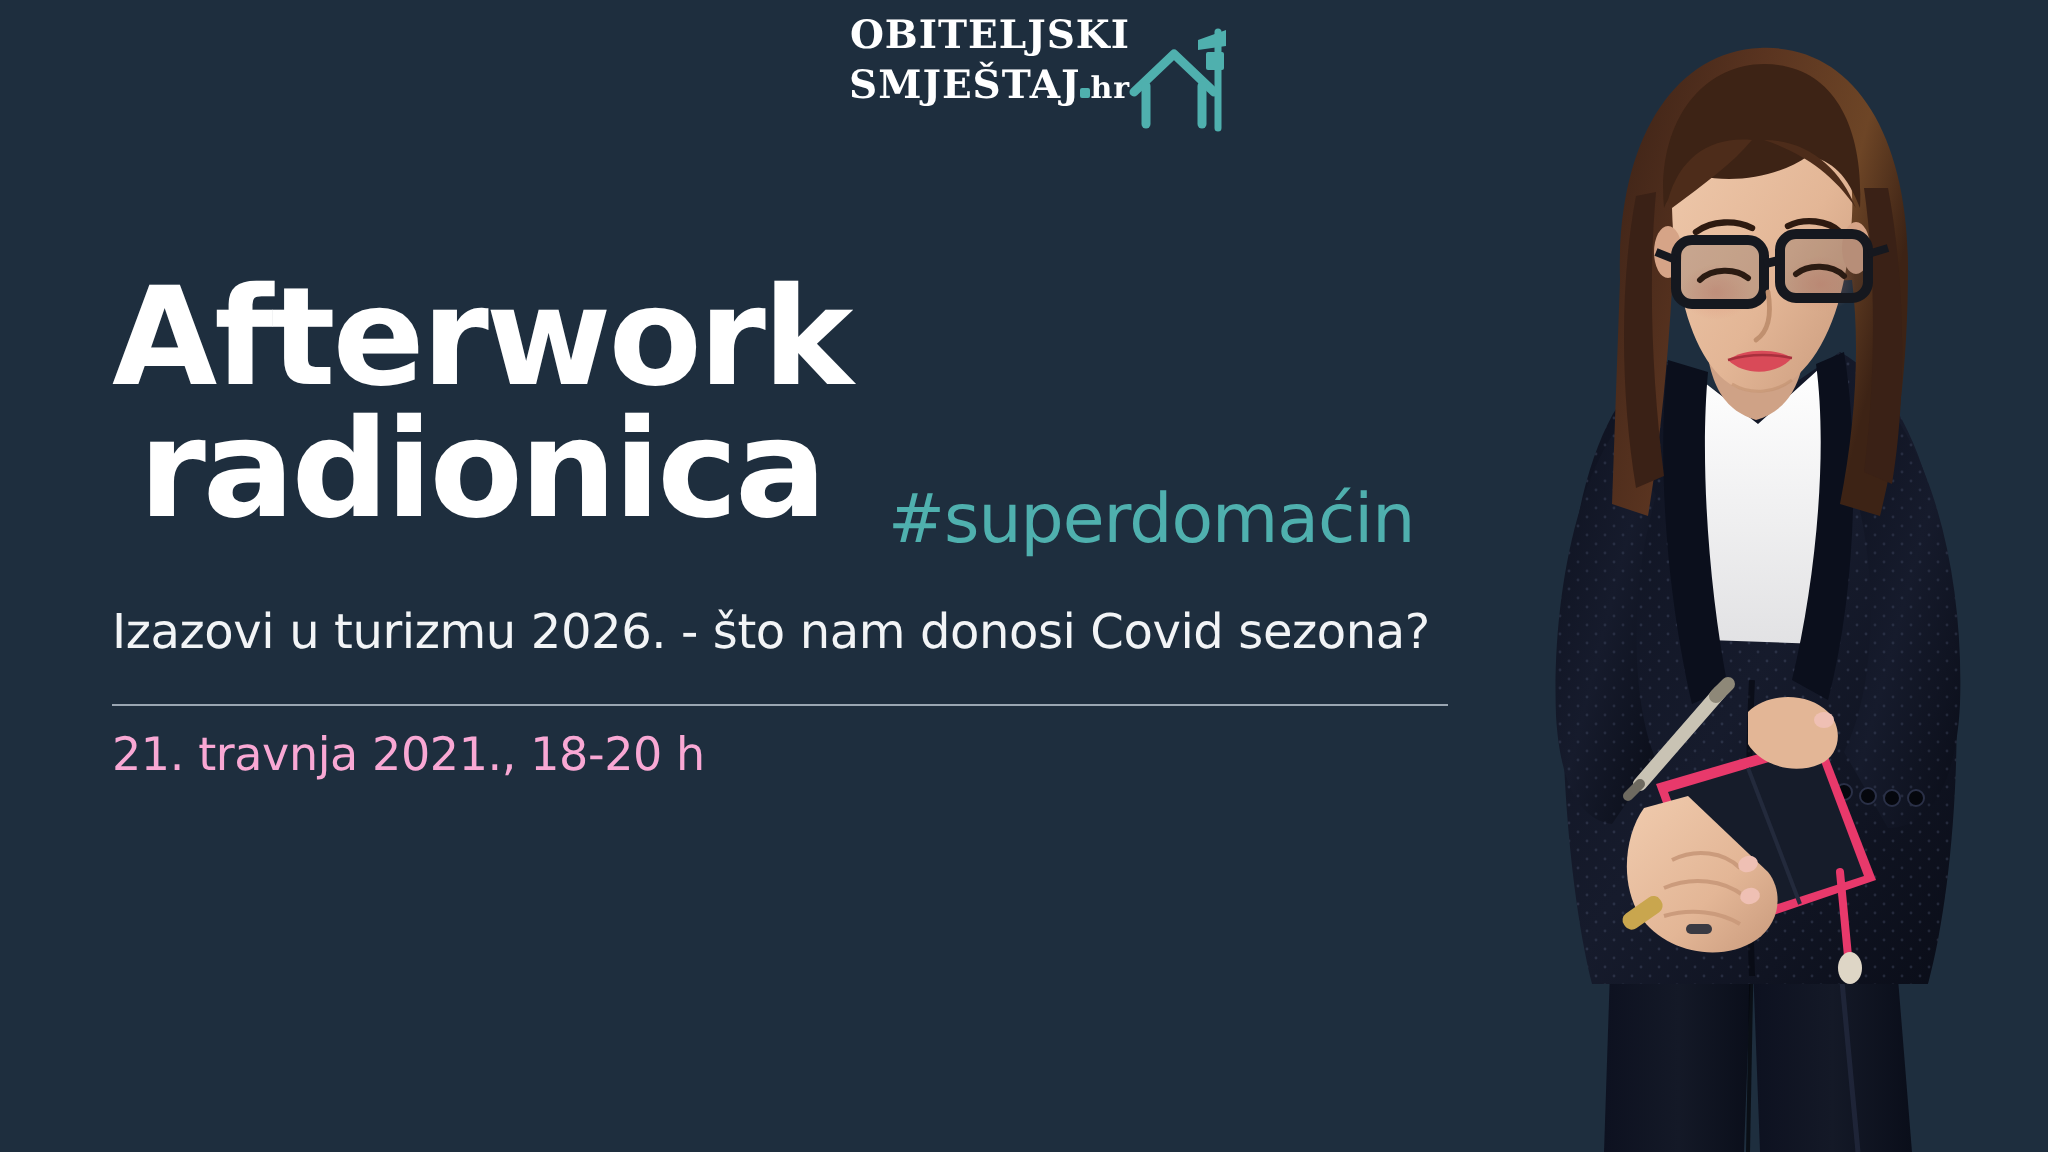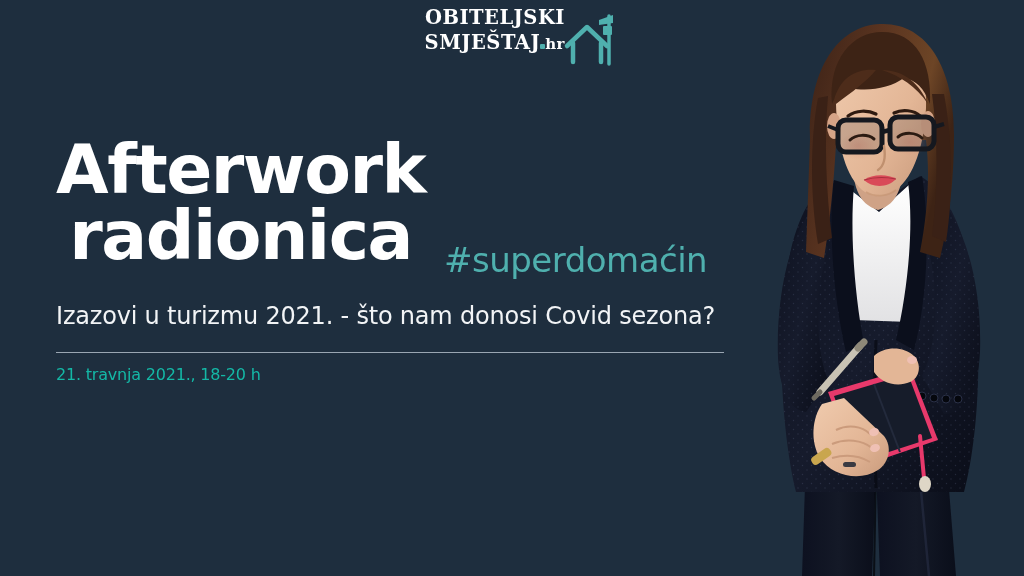--- a/index.html
+++ b/index.html
@@ -126,24 +126,24 @@
     width:679px;
     height:1px;
     background:#9aa6b2;
   }
 
   
   .datetime {
     position:absolute;
     left:56px;
     top:365px;
-    color:#14b8a6;
+    color:#f9a8d4;
     font-family:"DejaVu Sans", sans-serif;
     font-weight:normal;
-    font-size:16px;
+    font-size:23px;
     letter-spacing:-0.2px;
     white-space:nowrap;
   }
 
   
   .photo {
     position:absolute;
     right:0;
     top:0;
     width:300px;
@@ -184,21 +184,21 @@
     </svg>
   </div>
 
   <div class="headline">
     <span class="headline-l1">Afterwork</span>
     <span class="headline-l2">radionica</span>
   </div>
 
   <div class="hashtag">#superdomaćin</div>
 
-  <div class="subtitle">Izazovi u turizmu 2021. - što nam donosi Covid sezona?</div>
+  <div class="subtitle">Izazovi u turizmu 2026. - što nam donosi Covid sezona?</div>
 
   <div class="divider"></div>
 
   <div class="datetime">21. travnja 2021., 18-20 h</div>
 
   <div class="photo">
     <svg viewBox="0 0 300 576" preserveAspectRatio="xMidYMin slice">
       <defs>
         <linearGradient id="bgFade" x1="0" y1="0" x2="1" y2="0">
           <stop offset="0" stop-color="#1e2e3e"></stop>

